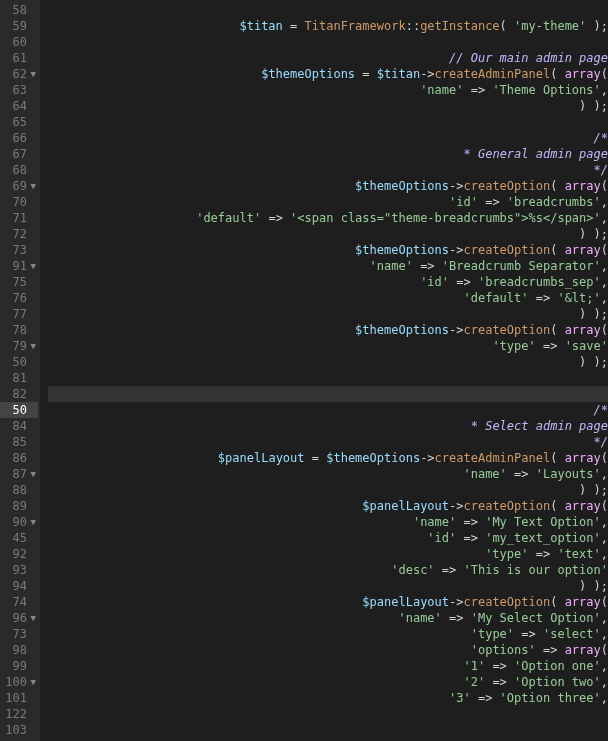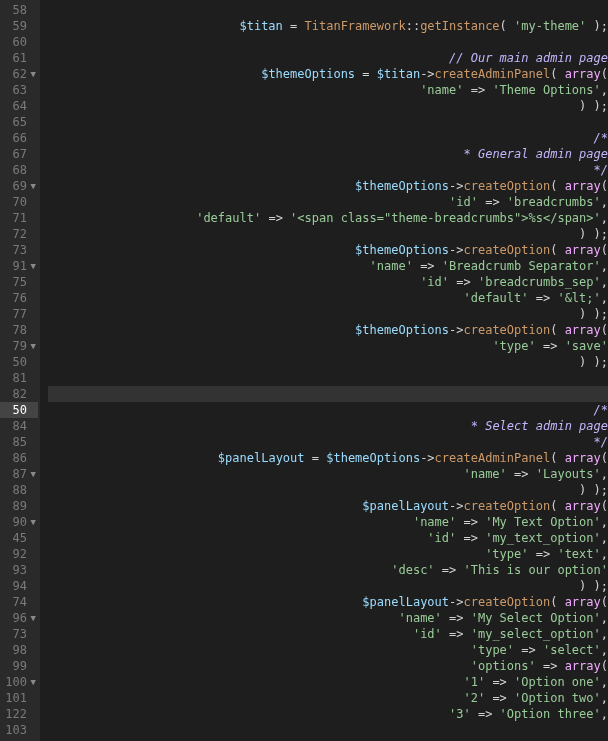--- a/index.html
+++ b/index.html
@@ -291,20 +291,19 @@
       <div class="line"><span class="tok-punc">    </span><span class="tok-str">'name'</span><span class="tok-op"> =&gt; </span><span class="tok-str">'Layouts'</span><span class="tok-punc">,</span></div>
       <div class="line"><span class="tok-punc">) );</span></div>
       <div class="line"><span class="tok-var">$panelLayout</span><span class="tok-arrow">-&gt;</span><span class="tok-func">createOption</span><span class="tok-punc">( </span><span class="tok-prim">array</span><span class="tok-punc">(</span></div>
       <div class="line"><span class="tok-punc">    </span><span class="tok-str">'name'</span><span class="tok-op"> =&gt; </span><span class="tok-str">'My Text Option'</span><span class="tok-punc">,</span></div>
       <div class="line"><span class="tok-punc">    </span><span class="tok-str">'id'</span><span class="tok-op"> =&gt; </span><span class="tok-str">'my_text_option'</span><span class="tok-punc">,</span></div>
       <div class="line"><span class="tok-punc">    </span><span class="tok-str">'type'</span><span class="tok-op"> =&gt; </span><span class="tok-str">'text'</span><span class="tok-punc">,</span></div>
       <div class="line"><span class="tok-punc">    </span><span class="tok-str">'desc'</span><span class="tok-op"> =&gt; </span><span class="tok-str">'This is our option'</span></div>
       <div class="line"><span class="tok-punc">) );</span></div>
       <div class="line"><span class="tok-var">$panelLayout</span><span class="tok-arrow">-&gt;</span><span class="tok-func">createOption</span><span class="tok-punc">( </span><span class="tok-prim">array</span><span class="tok-punc">(</span></div>
       <div class="line"><span class="tok-punc">    </span><span class="tok-str">'name'</span><span class="tok-op"> =&gt; </span><span class="tok-str">'My Select Option'</span><span class="tok-punc">,</span></div>
-      <div class="line"><span class="tok-punc">    </span><span class="tok-str">'id'</span><span class="tok-op"> =&gt; </span><span class="tok-str">'my_select_option'</span><span class="tok-punc">,</span></div>
       <div class="line"><span class="tok-punc">    </span><span class="tok-str">'type'</span><span class="tok-op"> =&gt; </span><span class="tok-str">'select'</span><span class="tok-punc">,</span></div>
       <div class="line"><span class="tok-punc">    </span><span class="tok-str">'options'</span><span class="tok-op"> =&gt; </span><span class="tok-prim">array</span><span class="tok-punc">(</span></div>
       <div class="line"><span class="tok-punc">        </span><span class="tok-str">'1'</span><span class="tok-op"> =&gt; </span><span class="tok-str">'Option one'</span><span class="tok-punc">,</span></div>
       <div class="line"><span class="tok-punc">        </span><span class="tok-str">'2'</span><span class="tok-op"> =&gt; </span><span class="tok-str">'Option two'</span><span class="tok-punc">,</span></div>
       <div class="line"><span class="tok-punc">        </span><span class="tok-str">'3'</span><span class="tok-op"> =&gt; </span><span class="tok-str">'Option three'</span><span class="tok-punc">,</span></div>
     </div>
 </div>
 
 </body></html>

